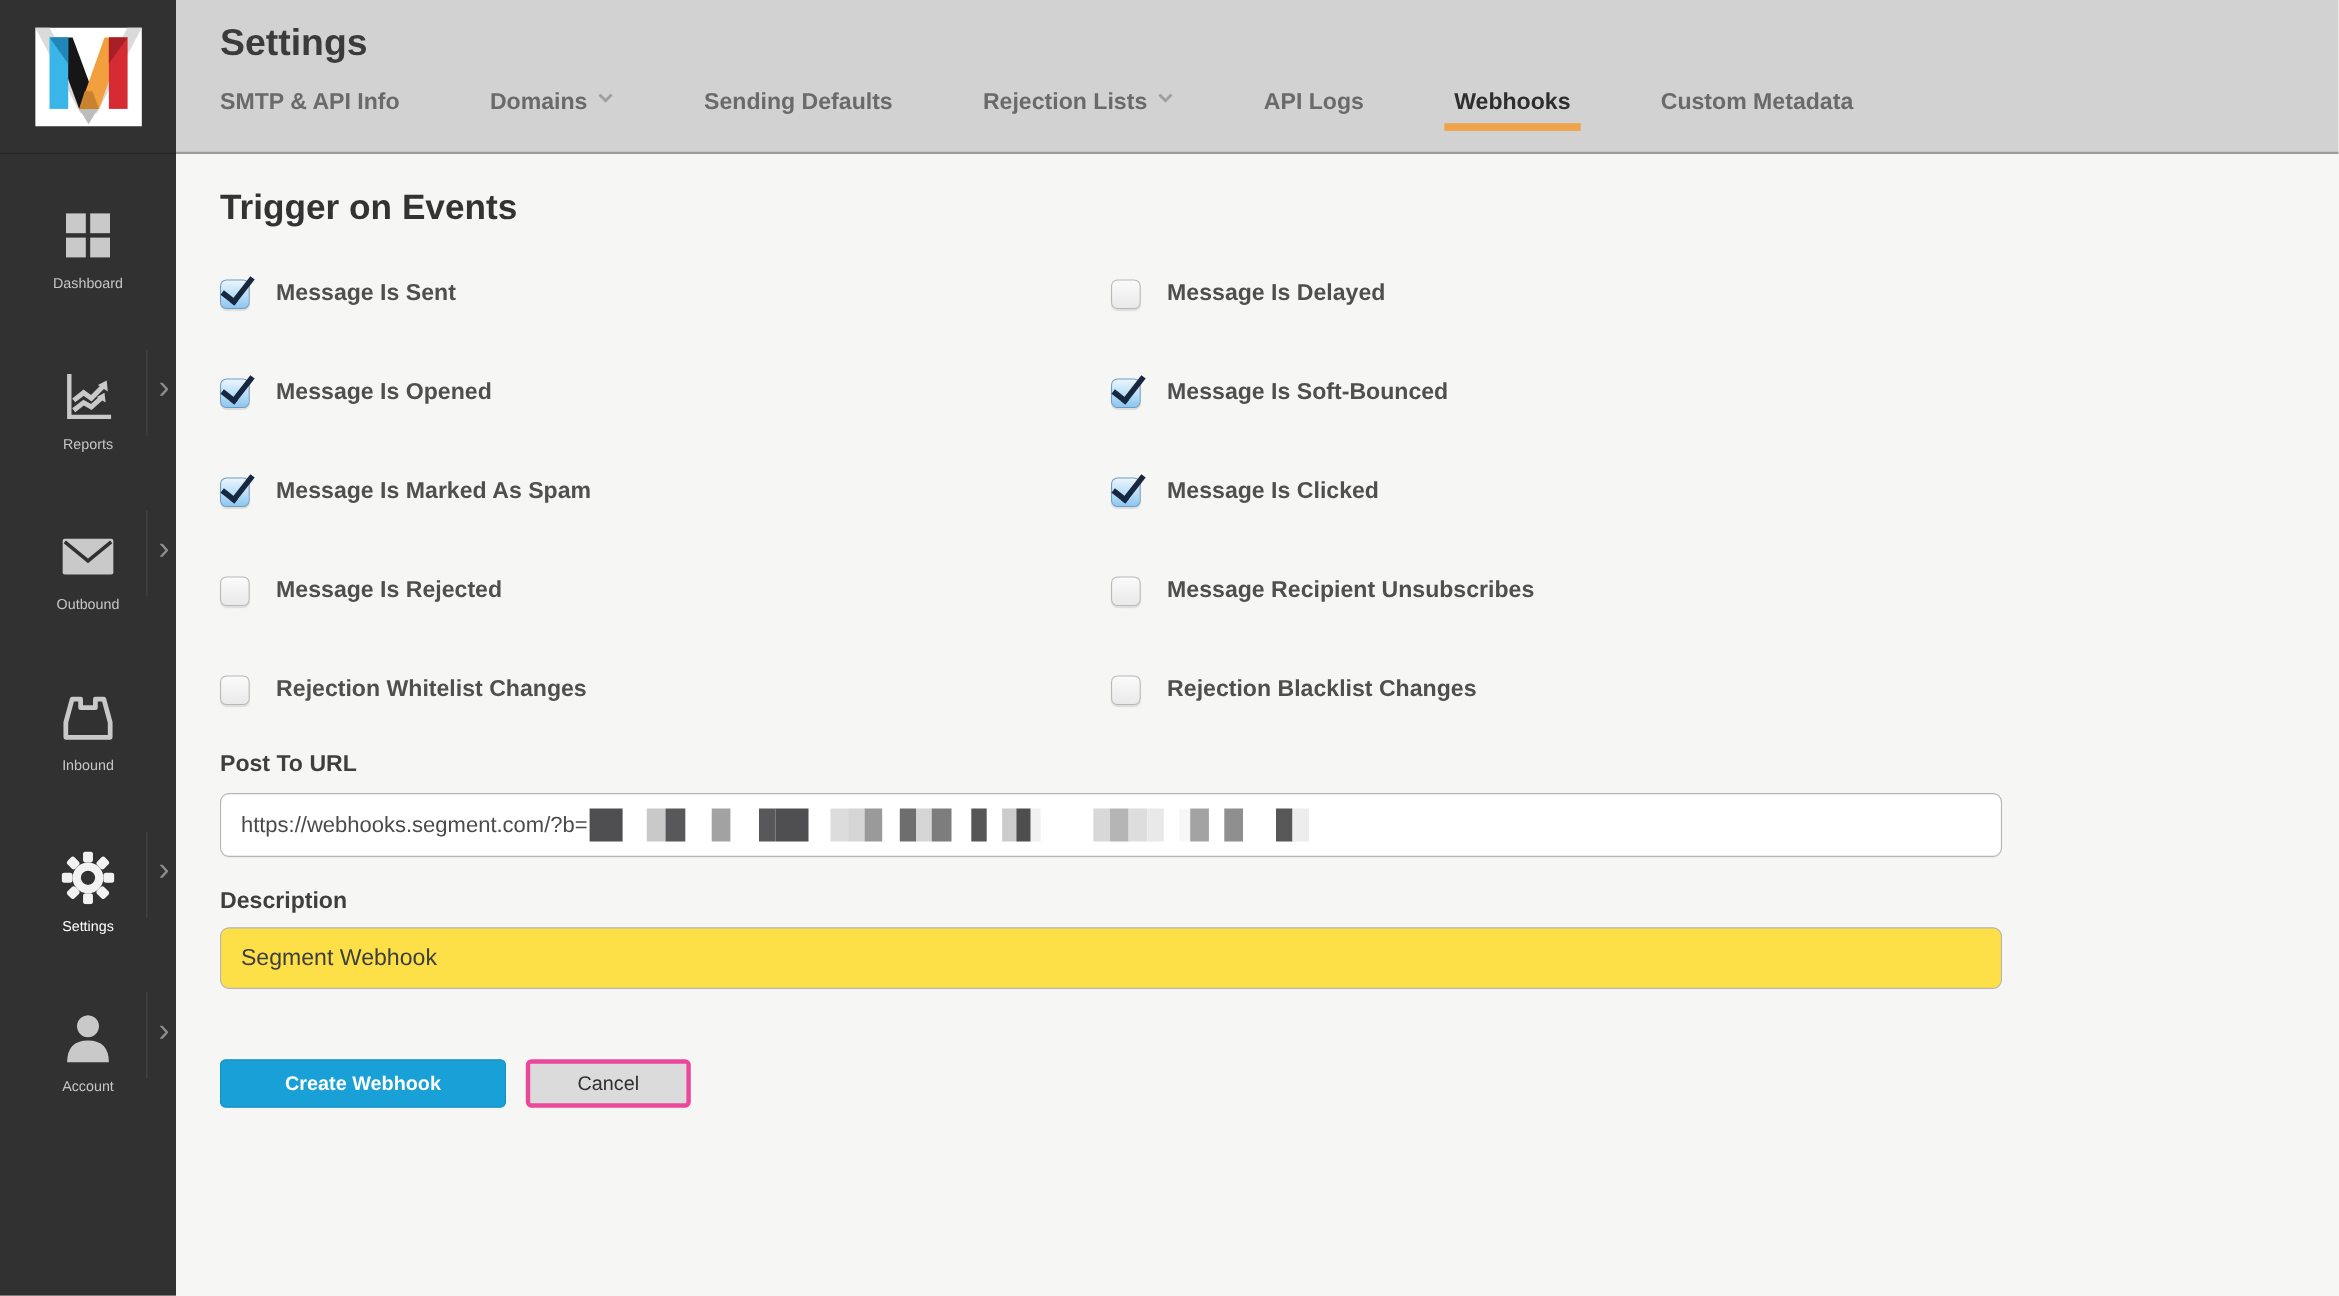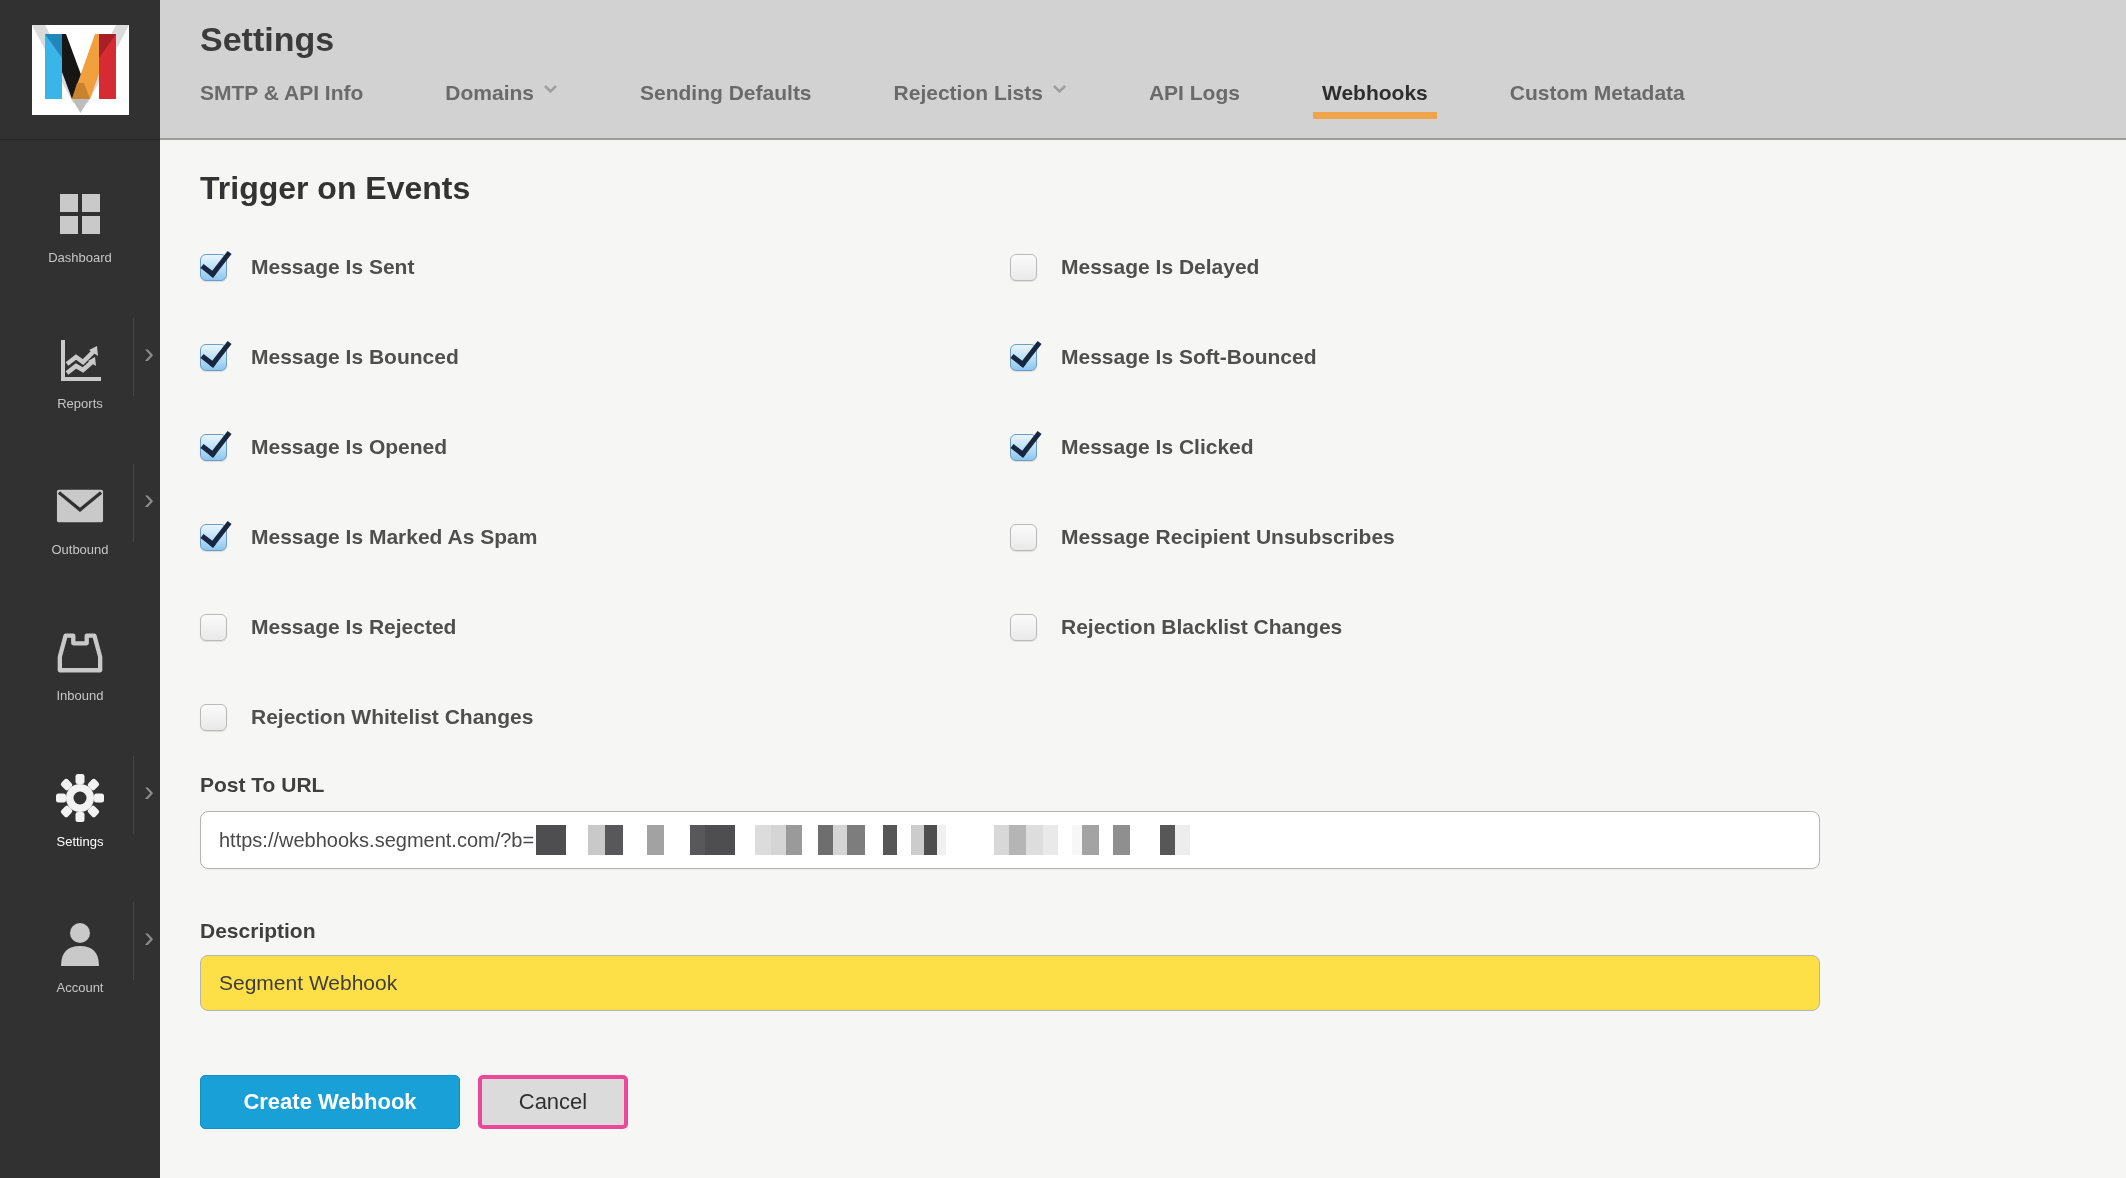--- a/index.html
+++ b/index.html
@@ -99,26 +99,26 @@
   .url-prefix { white-space: nowrap; }
   .redact-strip { display: flex; align-items: center; height: 30px; margin-left: 2px; }
   .redact-block { height: 30px; flex: none; display: inline-block; }
 
   input.text-input {
     margin-top: 12px; width: 1620px; height: 56px; background: #fde047;
     border: 1px solid #b5b5b5; border-radius: 8px; padding: 0 18px;
     font-size: 21px; color: #3e3e3e; outline: none;
     font-family: "Liberation Sans", "DejaVu Sans", sans-serif;
   }
-  .desc-label { margin-top: 50px; }
+  .desc-label { margin-top: 28px; }
 
   
   .btn-row { margin-top: 64px; display: flex; gap: 18px; }
   .btn {
-    height: 54px; border-radius: 5px; font-size: 22px; cursor: pointer;
+    height: 44px; border-radius: 5px; font-size: 18px; cursor: pointer;
     font-family: "Liberation Sans", "DejaVu Sans", sans-serif;
     display: flex; align-items: center; justify-content: center;
   }
   .btn-primary {
     width: 260px; background: #18a0d7; border: 1px solid #1390c4;
     color: #ffffff; font-weight: bold;
   }
   .btn-secondary {
     width: 150px; background: #dbdbdb; border: 4px solid #ec4899; color: #2f2f2f;
   }
@@ -262,24 +262,20 @@
   </header>
 
   <section class="content">
     <h1 class="section-heading">Trigger on Events</h1>
 
     <div class="events-wrap">
       <div class="events-col left">
           <div class="event-row">
             <span class="cb checked"></span>
             <span class="event-label">Message Is Sent</span>
-          </div>
-          <div class="event-row">
-            <span class="cb checked"></span>
-            <span class="event-label">Message Is Bounced</span>
           </div>
           <div class="event-row">
             <span class="cb checked"></span>
             <span class="event-label">Message Is Opened</span>
           </div>
           <div class="event-row">
             <span class="cb checked"></span>
             <span class="event-label">Message Is Marked As Spam</span>
           </div>
           <div class="event-row">

